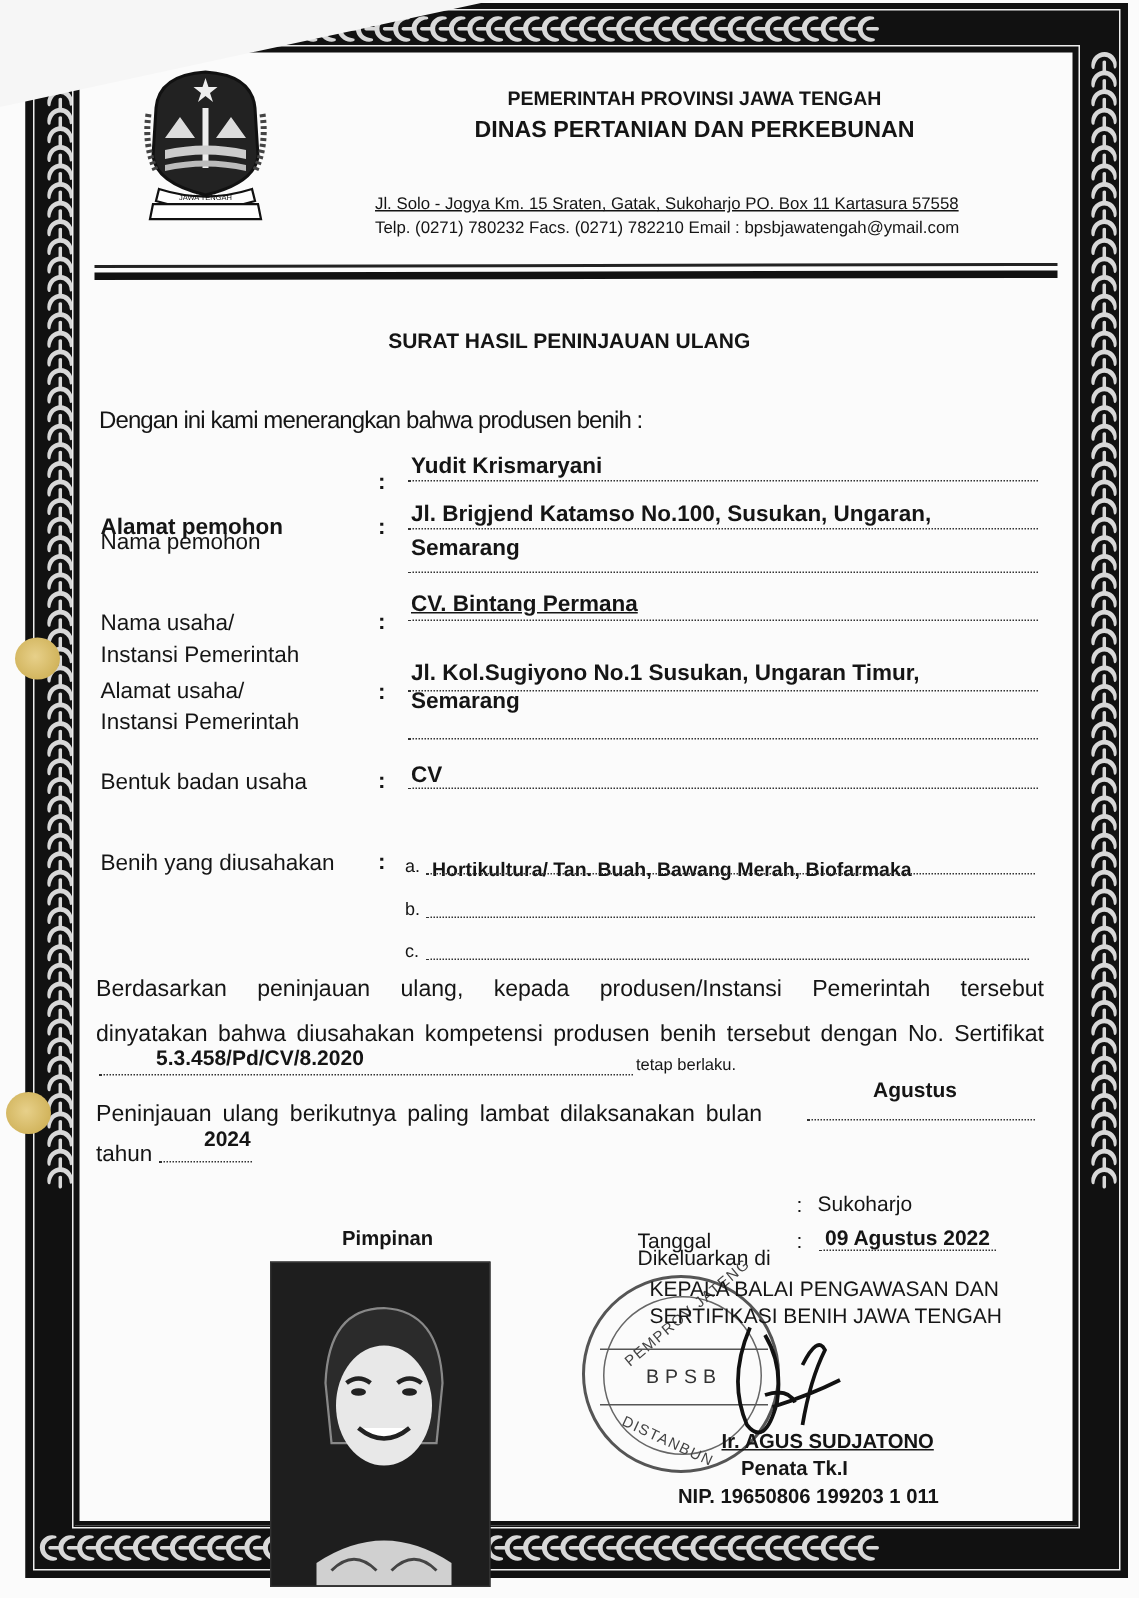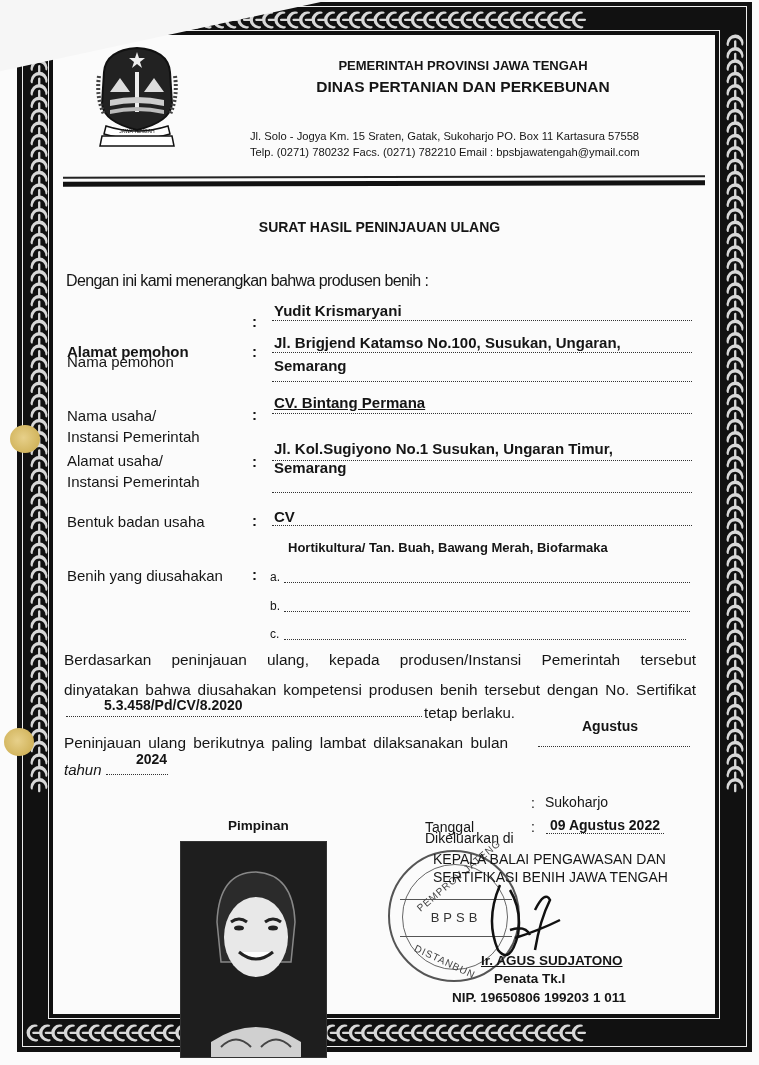--- a/index.html
+++ b/index.html
@@ -15,21 +15,21 @@
   .scroll { font-family:"DejaVu Sans", sans-serif; color:#d8d8d8; font-weight:bold; line-height:1; white-space:nowrap; overflow:hidden; letter-spacing:-3px; }
   .scroll.h { font-size:26px; height:28px; }
   .scroll.v { font-size:26px; width:30px; writing-mode:vertical-rl; }
   .content { position:absolute; left:0; top:0; width:759px; height:1065px; z-index:2; }
   .logo { position:absolute; left:96px; top:42px; width:82px; height:108px; }
   .hdr { position:absolute; left:248px; width:430px; text-align:center; font-weight:bold; }
   .hdr1 { top:58px; font-size:13px; }
   .hdr2 { top:78px; font-size:15.5px; }
   .hdr3 { top:100px; font-size:21px; left:246px; width:440px; letter-spacing:0.2px; }
   .addr { position:absolute; left:250px; font-size:11.2px; white-space:nowrap; }
-  .addr1 { top:130px; }
+  .addr1 { top:130px;text-decoration:underline; }
   .addr2 { top:146px;text-align:center; }
   .rule1 { position:absolute; left:63px; top:176px; width:642px; height:2px; background:#222; transform:rotate(-0.12deg); }
   .rule2 { position:absolute; left:63px; top:181px; width:642px; height:5px; background:#111; transform:rotate(-0.12deg); }
   .title { position:absolute; left:0; width:759px; top:219px; text-align:center; font-weight:bold; font-size:14px; }
   .intro { position:absolute; left:66px; top:272px; font-size:16px; letter-spacing:-0.6px; }
   .lbl { position:absolute; left:67px; font-size:15px; }
   .colon { position:absolute; left:252px; font-size:15px; font-weight:bold; }
   .val { position:absolute; left:274px; font-size:15px; font-weight:bold; white-space:nowrap; }
   .dots { position:absolute; left:272px; width:420px; border-bottom:1.5px dotted #333; height:0; }
   .item-letter { position:absolute; left:270px; font-size:12px; }
@@ -114,37 +114,37 @@
     <div class="dots" style="top:492px;"></div>
 
     <div class="lbl" style="top:513px;">Bentuk badan usaha</div>
     <div class="colon" style="top:512px;">:</div>
     <div class="val" style="top:508px;">CV</div>
     <div class="dots" style="top:525px;"></div>
 
     <div class="lbl" style="top:567px;">Benih yang diusahakan</div>
     <div class="colon" style="top:566px;">:</div>
     <div class="item-letter" style="top:570px;">a.</div>
-    <div class="val" style="left:288px; top:540px; font-size:13px;">Hortikultura/ Tan. Buah, Bawang Merah, Biofarmaka</div>
+    <div class="val" style="left:288px; top:572px; font-size:13px;">Hortikultura/ Tan. Buah, Bawang Merah, Biofarmaka</div>
     <div class="dots" style="left:284px; width:406px; top:582px;"></div>
     <div class="item-letter" style="top:599px;">b.</div>
     <div class="dots" style="left:284px; width:406px; top:611px;"></div>
     <div class="item-letter" style="top:627px;">c.</div>
     <div class="dots" style="left:284px; width:402px; top:639px;"></div>
 
     <div class="para" style="top:651px; word-spacing:5px;">Berdasarkan peninjauan ulang, kepada produsen/Instansi Pemerintah tersebut</div>
     <div class="para" style="top:681px; word-spacing:1px;">dinyatakan bahwa diusahakan kompetensi produsen benih tersebut dengan No. Sertifikat</div>
     <div class="sm bold" style="left:104px; top:697px; font-size:14px;">5.3.458/Pd/CV/8.2020</div>
     <div class="dots" style="left:66px; width:356px; top:716px;"></div>
-    <div class="sm" style="left:424px; top:704px; font-size:15px;">tetap berlaku.</div>
+    <div class="sm" style="left:424px; top:704px; font-size:11px;">tetap berlaku.</div>
 
     <div class="sm" style="left:64px; top:734px; font-size:15.4px; word-spacing:3px;">Peninjauan ulang berikutnya paling lambat dilaksanakan bulan</div>
     <div class="sm bold" style="left:582px; top:718px; font-size:14px;">Agustus</div>
     <div class="dots" style="left:538px; width:152px; top:746px;"></div>
-    <div class="sm" style="left:64px; top:761px; font-size:15px;font-style:italic;">tahun</div>
+    <div class="sm" style="left:64px; top:761px; font-size:15px;">tahun</div>
     <div class="sm bold" style="left:136px; top:751px; font-size:14px;">2024</div>
     <div class="dots" style="left:106px; width:62px; top:774px;"></div>
 
     <div class="sm" style="left:425px; top:794px;margin-top:36px;">Dikeluarkan di</div>
     <div class="sm" style="left:531px; top:795px;">:</div>
     <div class="sm" style="left:545px; top:794px;">Sukoharjo</div>
     <div class="sm" style="left:425px; top:819px;">Tanggal</div>
     <div class="sm" style="left:531px; top:819px;">:</div>
     <div class="sm bold" style="left:550px; top:817px;">09 Agustus 2022</div>
     <div class="dots" style="left:546px; width:118px; top:833px;"></div>

